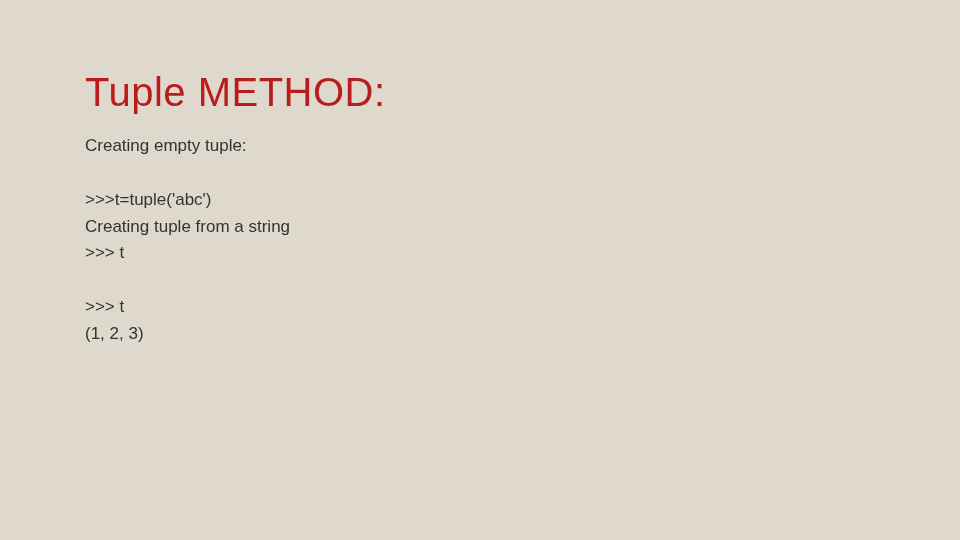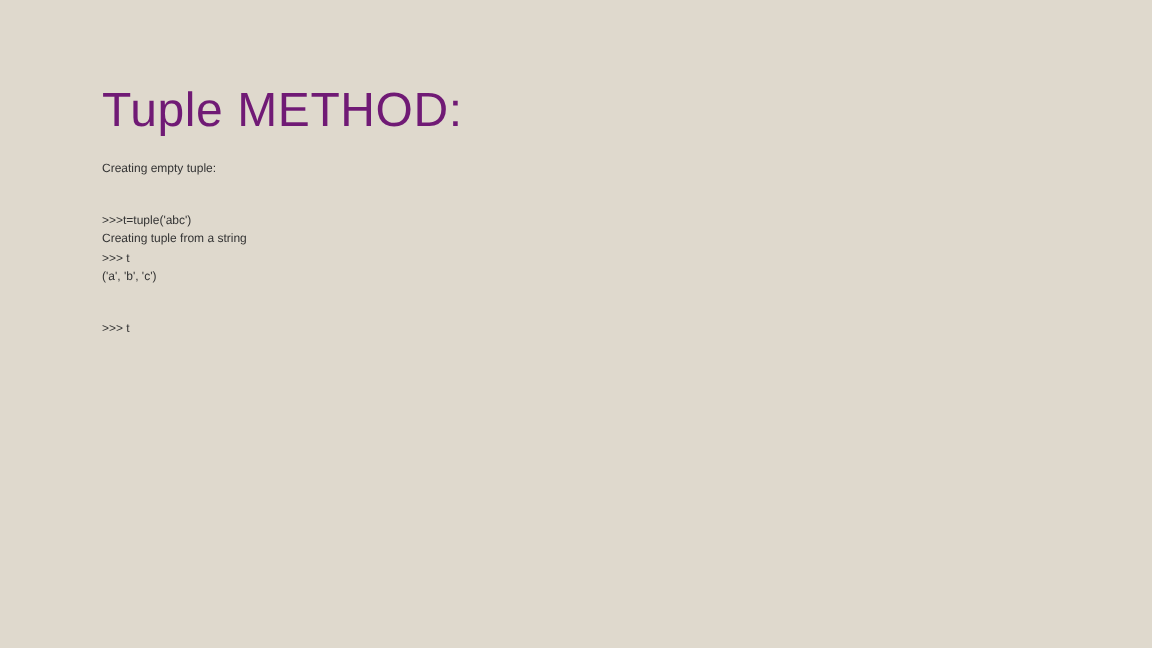--- a/index.html
+++ b/index.html
@@ -14,44 +14,44 @@
     position: absolute;
     left: 85px;
     top: 70px;
     right: 60px;
   }
   .title {
     font-size: 40px;
     font-weight: 400;
     letter-spacing: 0.5px;
     margin-bottom: 18px;
-    color: #701a75;
+    color: #b91c1c;
   }
   .block {
     margin-bottom: 28px;
   }
   .line {
-    font-size: 10px;
+    font-size: 17px;
     line-height: 1.55;
     color: #333;
   }
 </style>
 </head>
 <body>
 
 <div class="slide">
   <h1 class="title">Tuple METHOD:</h1>
 
   <div class="block">
     <div class="line">Creating empty tuple:</div>
   </div>
 
   <div class="block">
     <div class="line">&gt;&gt;&gt;t=tuple('abc')</div>
     <div class="line">Creating tuple from a string</div>
     <div class="line">&gt;&gt;&gt; t</div>
-    <div class="line">('a', 'b', 'c')</div>
   </div>
 
   <div class="block">
     <div class="line">&gt;&gt;&gt; t</div>
+    <div class="line">(1, 2, 3)</div>
   </div>
 </div>
 
 </body></html>

